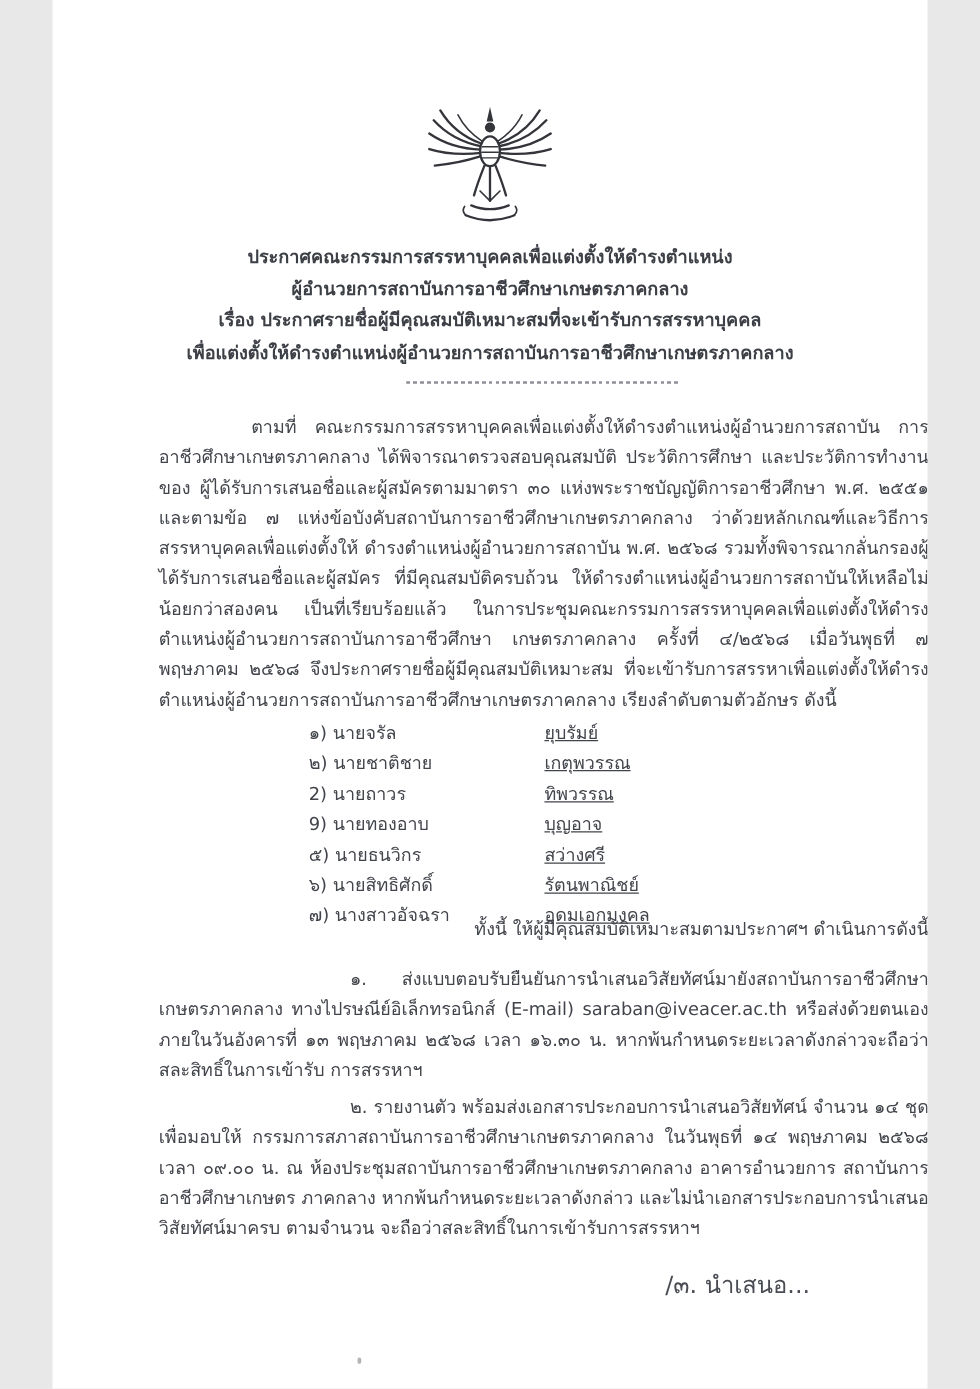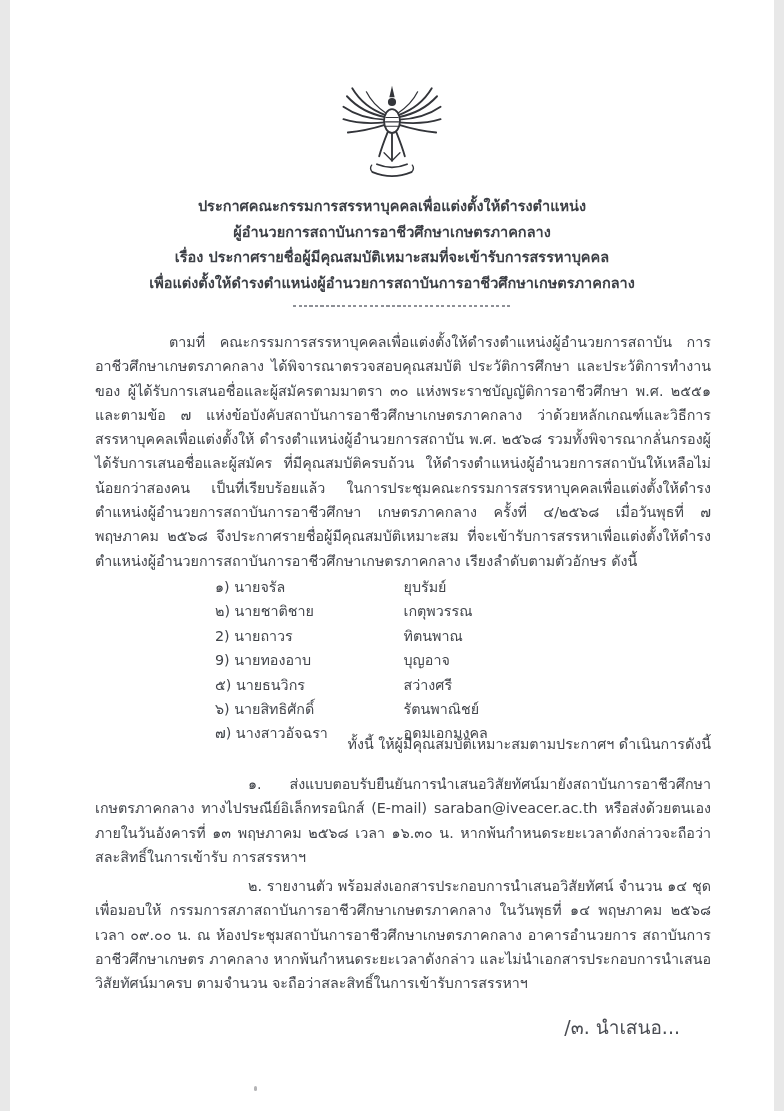--- a/index.html
+++ b/index.html
@@ -1,18 +1,18 @@
 <!DOCTYPE html>
 <html><head>
 <meta charset="utf-8">
 <style>
   html,body { margin:0; padding:0; background:#e8e8e8; }
   .page {
     position: relative;
-    width: 764px;
+    width: 700px;
     height: 1111px;
     margin: 0 auto;
     background: #ffffff;
     font-family: "DejaVu Sans", "Liberation Sans", sans-serif;
     color: #41444a;
     overflow: hidden;
   }
   .emblem-wrap {
     position: absolute;
     top: 82px; left: 0; right: 0;
@@ -45,21 +45,21 @@
   .para1 { top: 330px; text-indent: 74px; }
   .candidates {
     position: absolute;
     top: 575px; left: 205px;
     font-size: 14.3px;
     line-height: 24.4px;
     color: #41444a;
   }
   .cand-row { white-space: nowrap; }
   .cand-name { display: inline-block; width: 184px; }
-  .cand-surname { display: inline-block; }
+  .cand-surname { display: inline-block; text-decoration: underline; }
   .notice { top: 732px; text-indent: 93px; text-align: right; }
   .inst1 { top: 772px; text-indent: 153px; }
   .inst2 { top: 874px; text-indent: 153px; }
   .footer-note {
     position: absolute;
     top: 1012px; right: 94px;
     font-size: 19px;
     color: #4a4d53;
   }
   .speck {
@@ -124,21 +124,21 @@
     <div class="cand-row">
       <span class="cand-name">๑) นายจรัล</span>
       <span class="cand-surname">ยุบรัมย์</span>
     </div>
     <div class="cand-row">
       <span class="cand-name">๒) นายชาติชาย</span>
       <span class="cand-surname">เกตุพวรรณ</span>
     </div>
     <div class="cand-row">
       <span class="cand-name">2) นายถาวร</span>
-      <span class="cand-surname">ทิตนพาณ</span>
+      <span class="cand-surname">ทิพวรรณ</span>
     </div>
     <div class="cand-row">
       <span class="cand-name">9) นายทองอาบ</span>
       <span class="cand-surname">บุญอาจ</span>
     </div>
     <div class="cand-row">
       <span class="cand-name">๕) นายธนวิกร</span>
       <span class="cand-surname">สว่างศรี</span>
     </div>
     <div class="cand-row">

